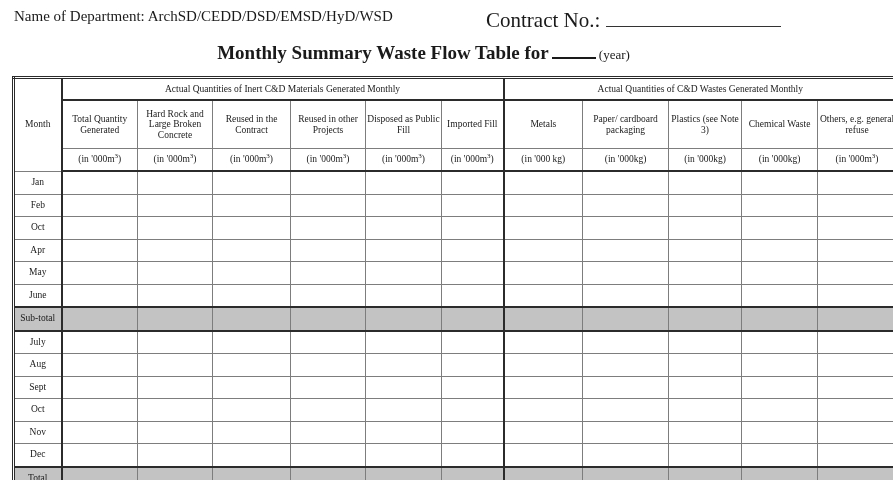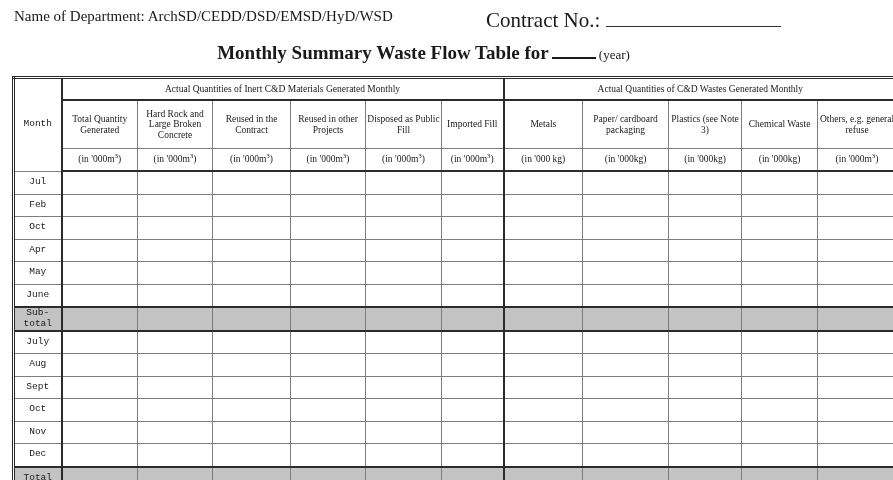--- a/index.html
+++ b/index.html
@@ -85,21 +85,21 @@
     font-weight: normal;
     font-size: 9.5px;
     line-height: 1.12;
     text-align: center;
     vertical-align: middle;
     color: #1a1a1a;
     background: #ffffff;
   }
   
   .grp-head { border-bottom: 2px solid #2b2b2b !important; }
-  .col-month { border-right: 2px solid #2b2b2b !important; font-family: Liberation Mono, monospace; }
+  .col-month { border-right: 2px solid #2b2b2b !important; }
   .grp-split { border-left: 2px solid #2b2b2b !important; }
   .units-row td { border-bottom: 2px solid #2b2b2b !important; margin-left: 44px; }
   .row-subtotal td { border-top: 2px solid #2b2b2b !important;
                      border-bottom: 2px solid #2b2b2b !important; margin-top: 15px; }
   .row-total td { border-top: 2px solid #2b2b2b !important; }
 
   .grp-head-cell {
     height: 20px;
     font-size: 9.5px;
     margin-top: 7px;
@@ -181,21 +181,21 @@
           <td class="units-cell">(in '000m<sup>3</sup>)</td>
           <td class="units-cell grp-split">(in '000 kg)</td>
           <td class="units-cell">(in '000kg)</td>
           <td class="units-cell">(in '000kg)</td>
           <td class="units-cell">(in '000kg)</td>
           <td class="units-cell">(in '000m<sup>3</sup>)</td>
         </tr>
     </thead>
     <tbody>
         <tr class="data-row">
-          <td class="month-label col-month">Jul</td>
+          <td class="month-label col-month">Jan</td>
           <td class=""></td>
           <td class=""></td>
           <td class=""></td>
           <td class=""></td>
           <td class=""></td>
           <td class=""></td>
           <td class="grp-split"></td>
           <td class=""></td>
           <td class=""></td>
           <td class=""></td>

